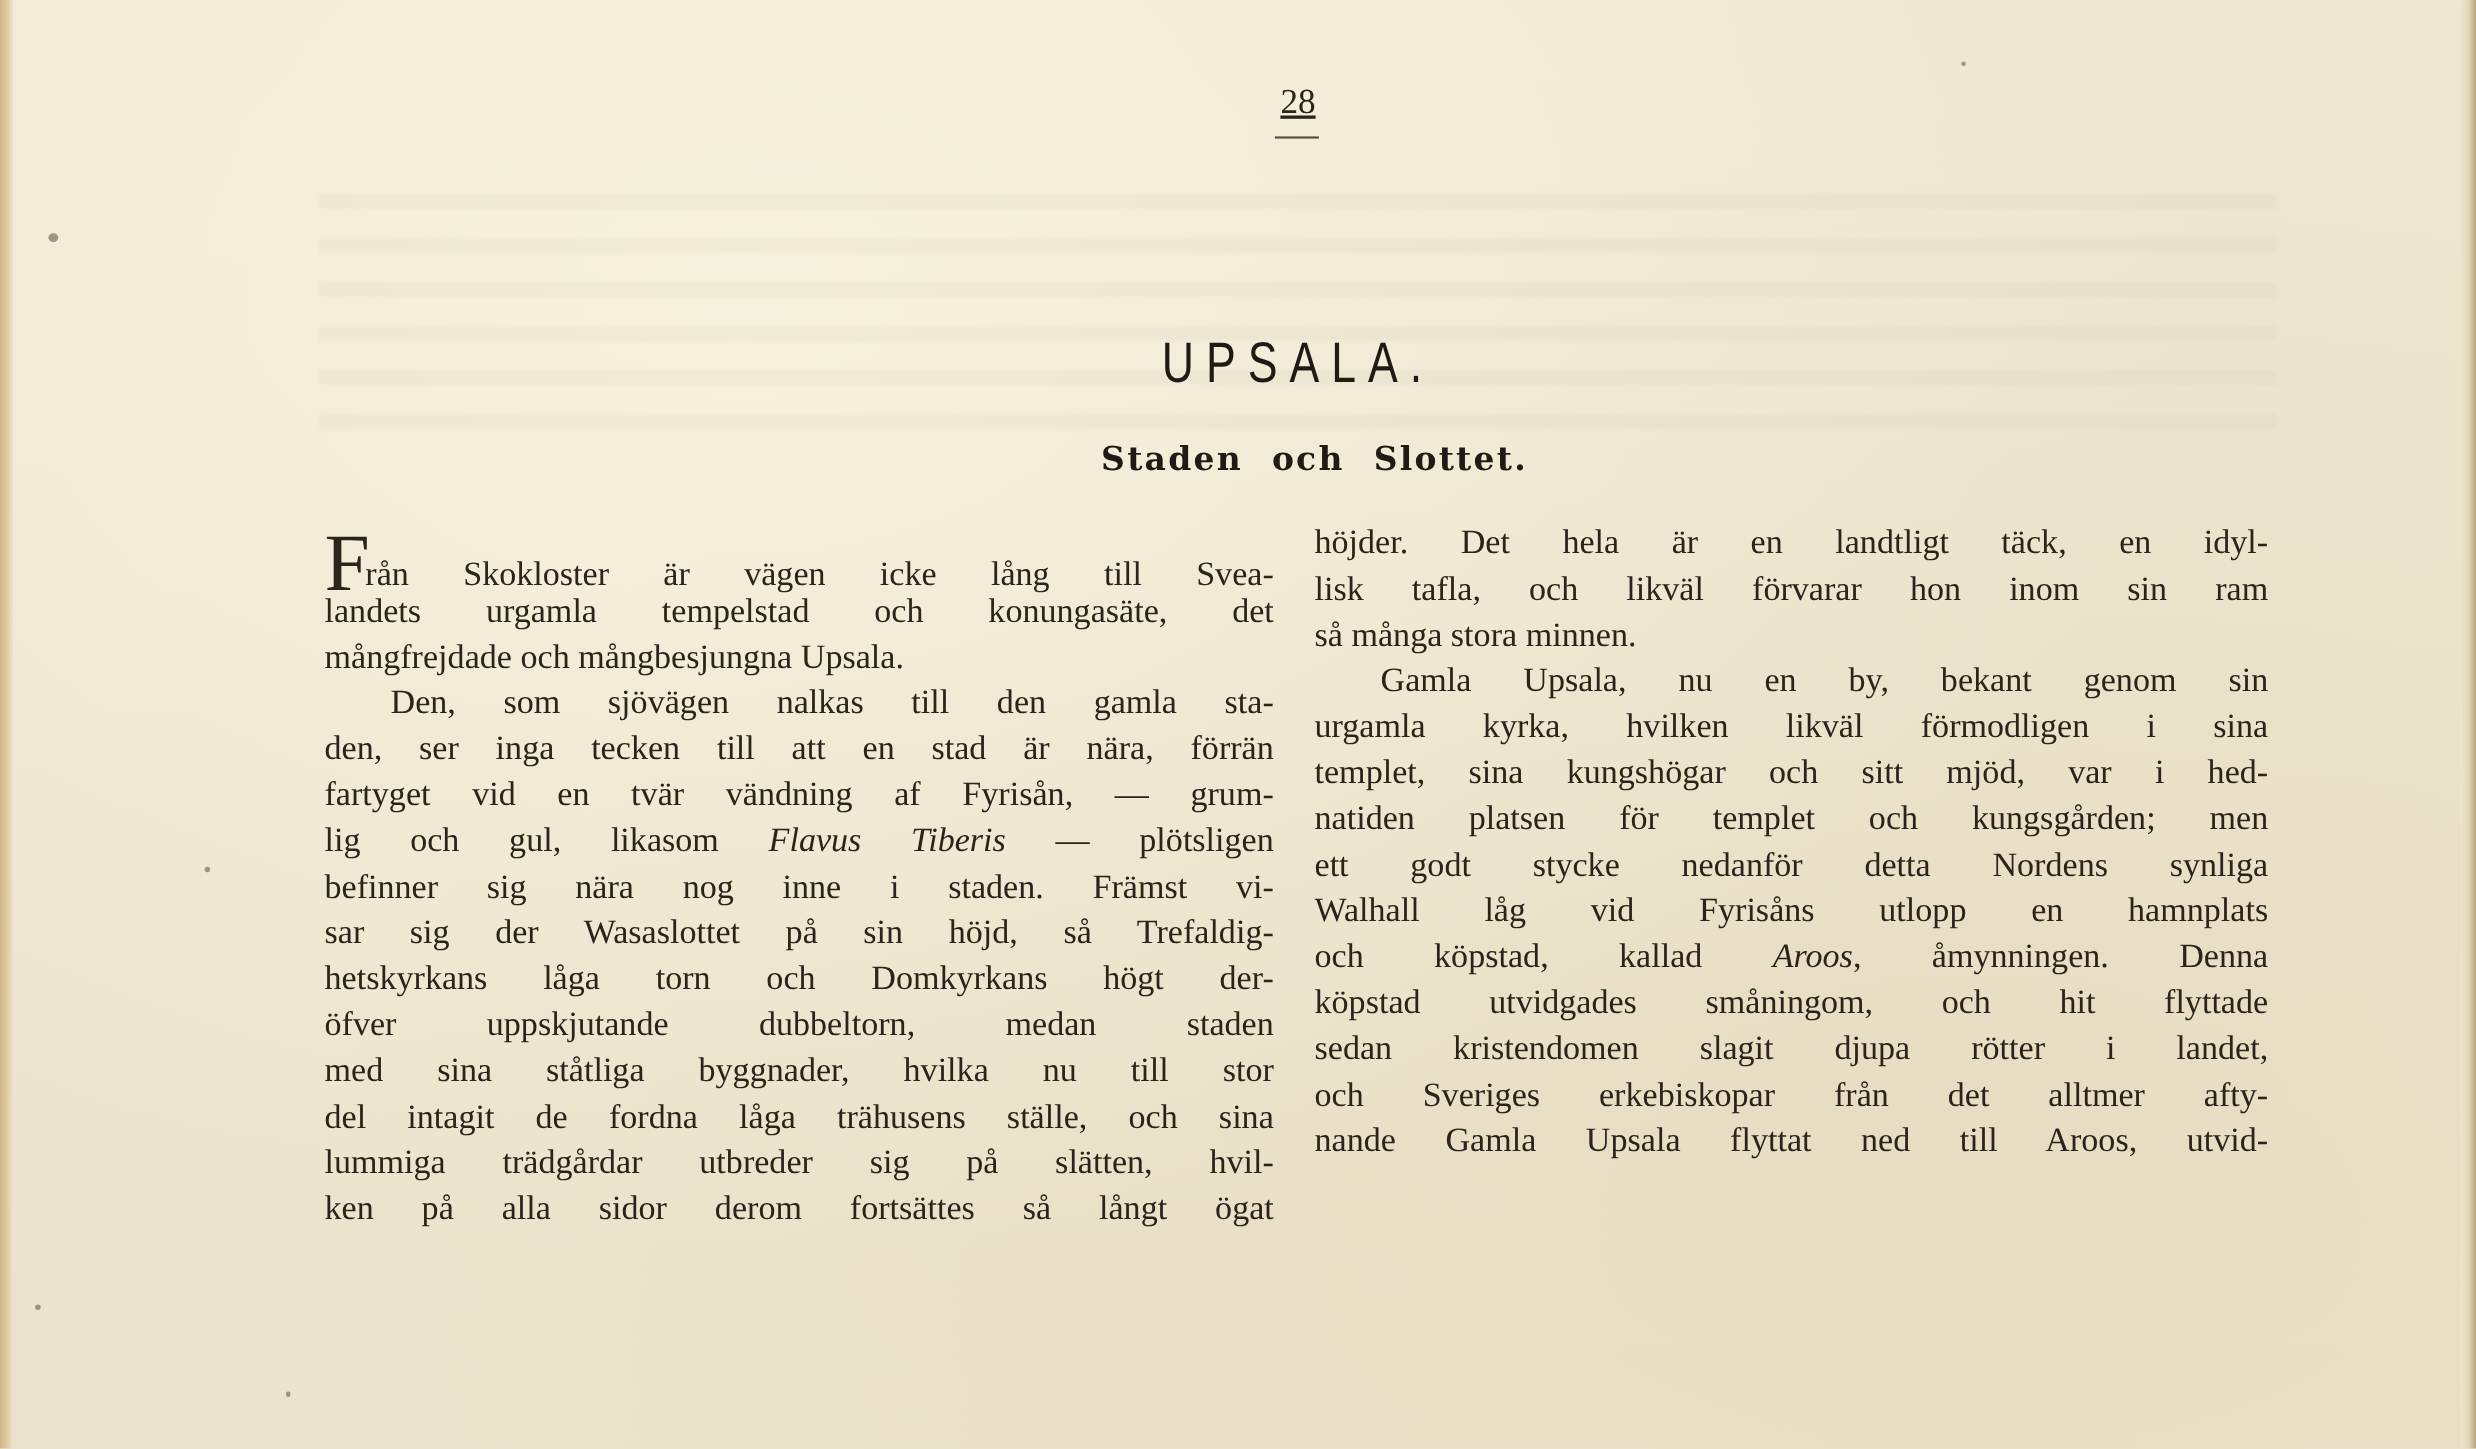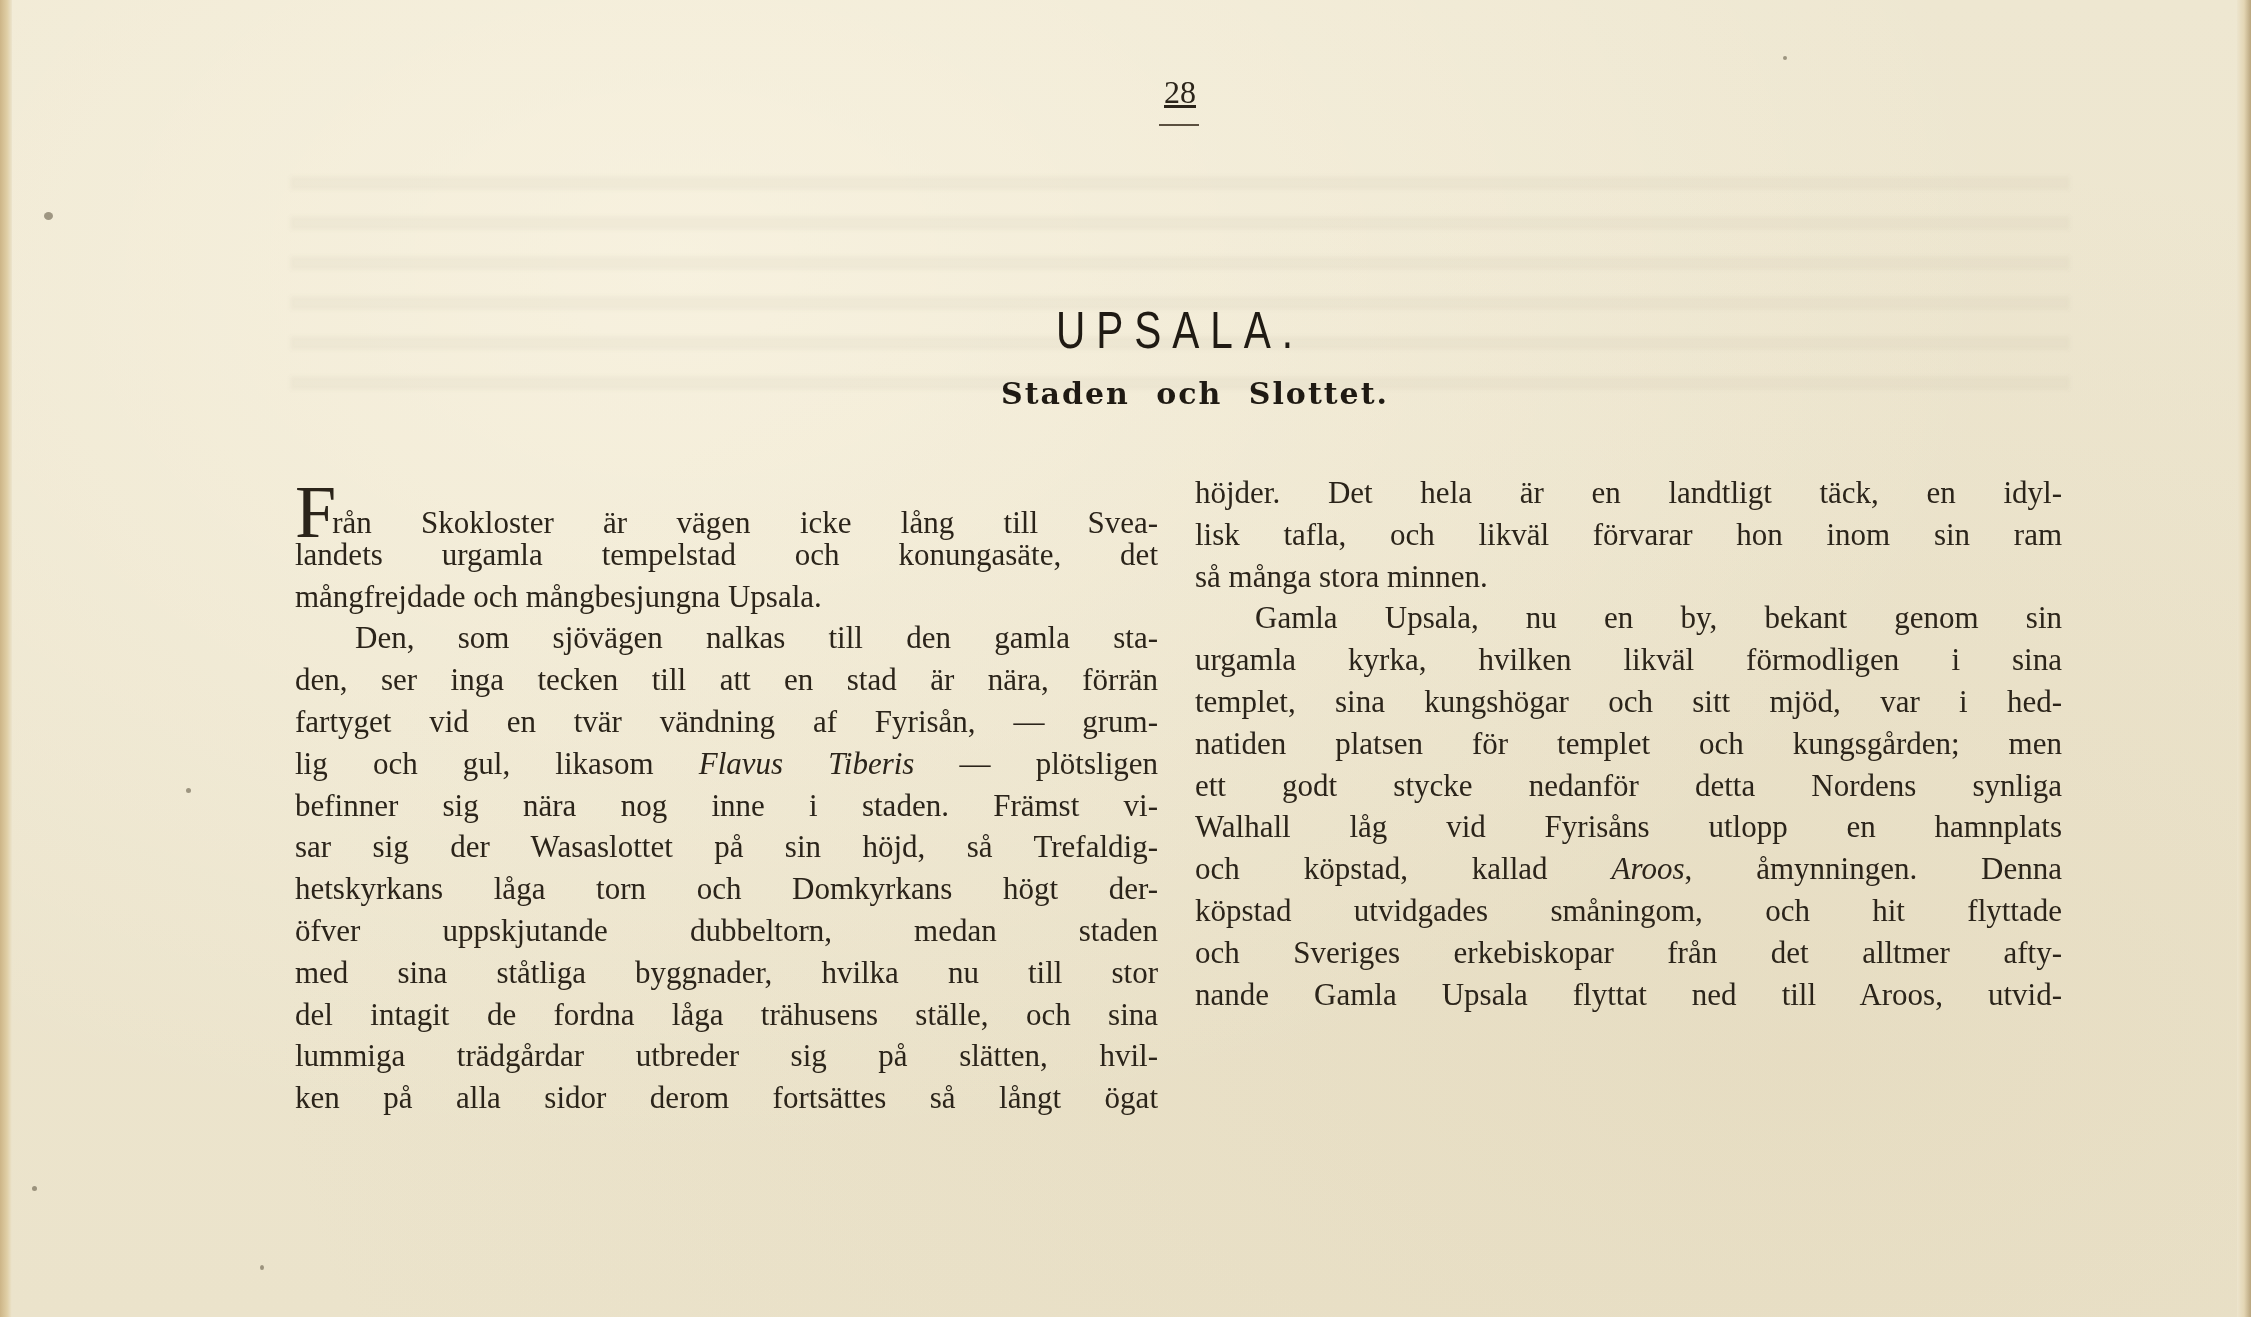--- a/index.html
+++ b/index.html
@@ -74,21 +74,21 @@
     text-align: center;
     font-family: "Liberation Sans", "DejaVu Sans", sans-serif;
     font-size: 52px;
     letter-spacing: 14px;
     transform: scaleX(0.78);
     transform-origin: center;
     color: #1f1a13;
   }
   .subtitle {
     position: absolute;
-    left: 960px; top: 376px;
+    left: 960px; top: 400px;
     width: 470px;
     text-align: center;
     font-family: "DejaVu Serif", serif;
     font-weight: bold;
     font-size: 30px;
     letter-spacing: 2px;
     word-spacing: 14px;
     color: #1f1a13;
   }
   .column {
@@ -165,16 +165,17 @@
     <div class="line">lisk tafla, och likväl förvarar hon inom sin ram</div>
     <div class="line last">så många stora minnen.</div>
     <div class="line indent">Gamla Upsala, nu en by, bekant genom sin</div>
     <div class="line">urgamla kyrka, hvilken likväl förmodligen i sina</div>
     <div class="line">templet, sina kungshögar och sitt mjöd, var i hed-</div>
     <div class="line">natiden platsen för templet och kungsgården; men</div>
     <div class="line">ett godt stycke nedanför detta Nordens synliga</div>
     <div class="line">Walhall låg vid Fyrisåns utlopp en hamnplats</div>
     <div class="line"><span class="seg">och köpstad, kallad </span><em class="seg">Aroos</em><span class="seg">, åmynningen. Denna</span></div>
     <div class="line">köpstad utvidgades småningom, och hit flyttade</div>
+    <div class="line">sedan kristendomen slagit djupa rötter i landet,</div>
     <div class="line">och Sveriges erkebiskopar från det alltmer afty-</div>
     <div class="line">nande Gamla Upsala flyttat ned till Aroos, utvid-</div>
   </div>
 </div>
 
 </body></html>

